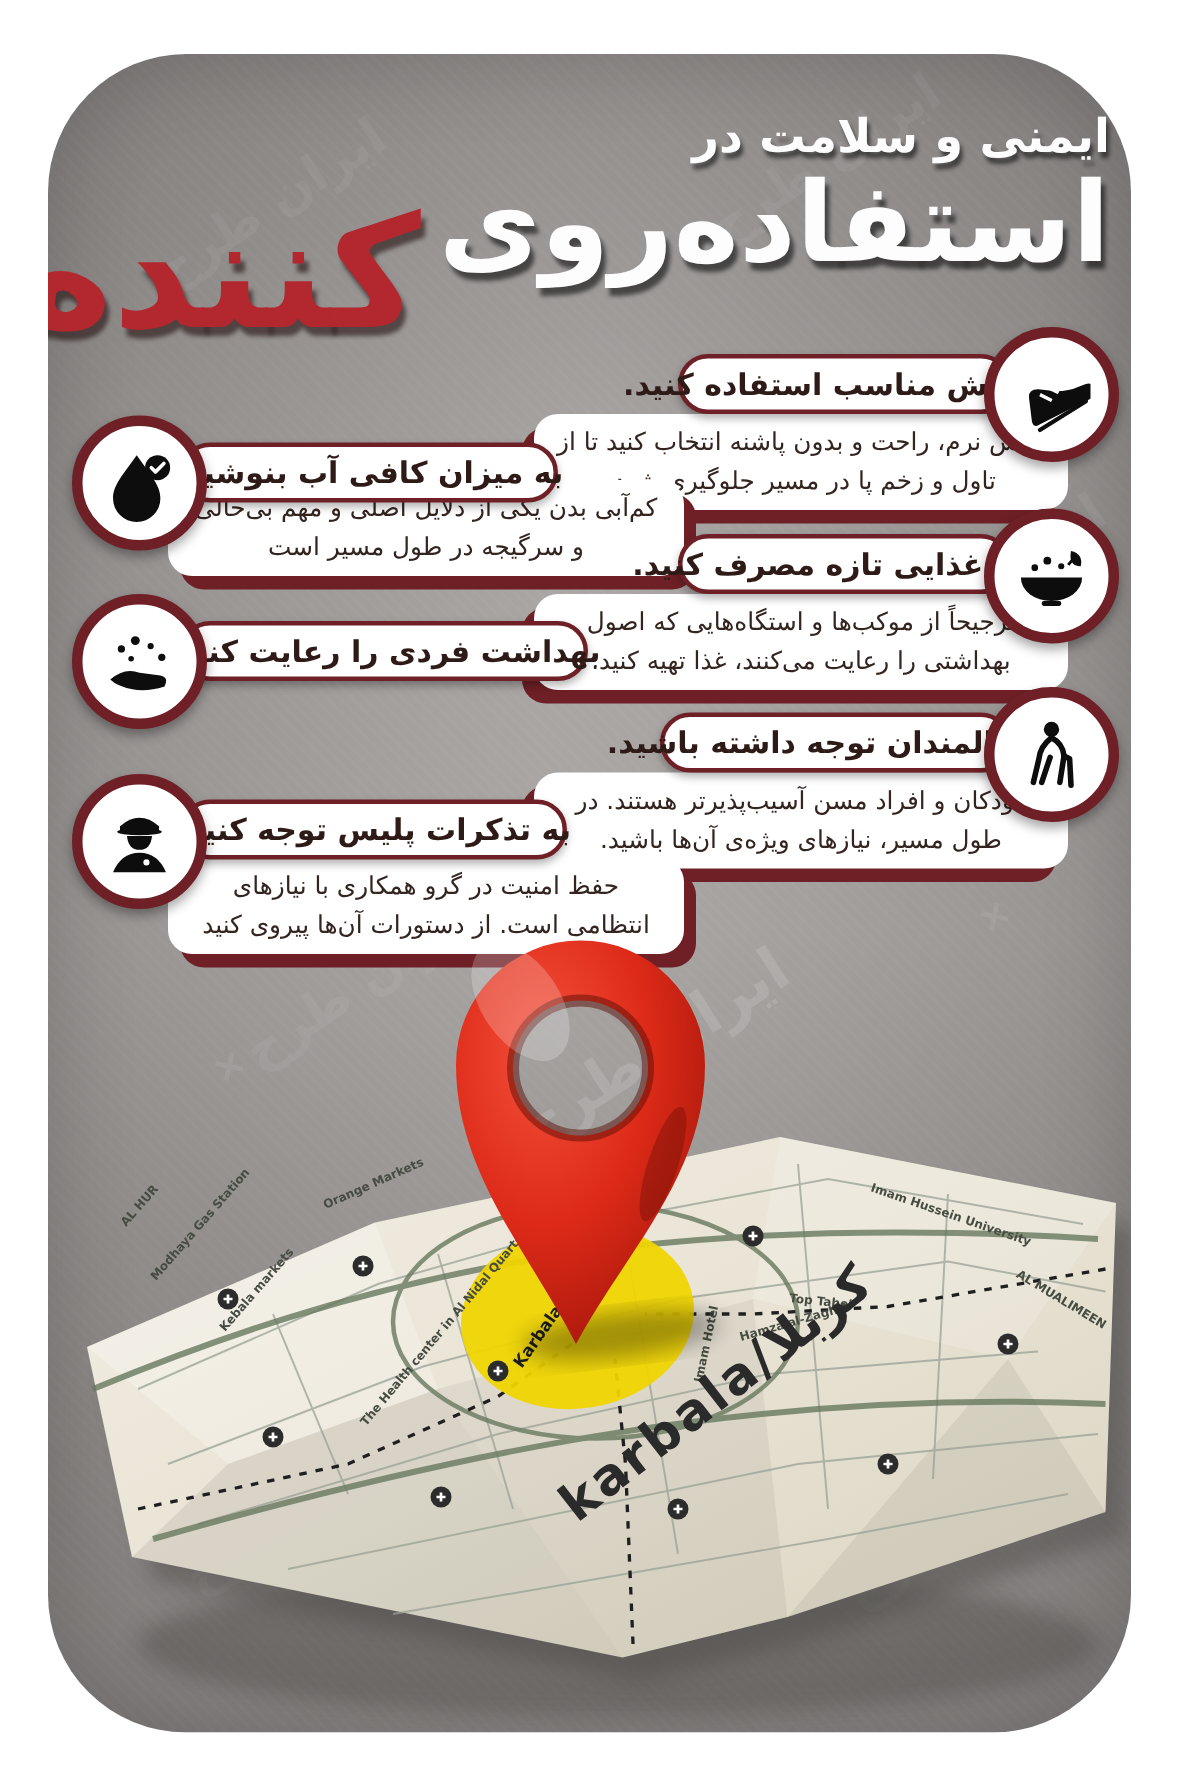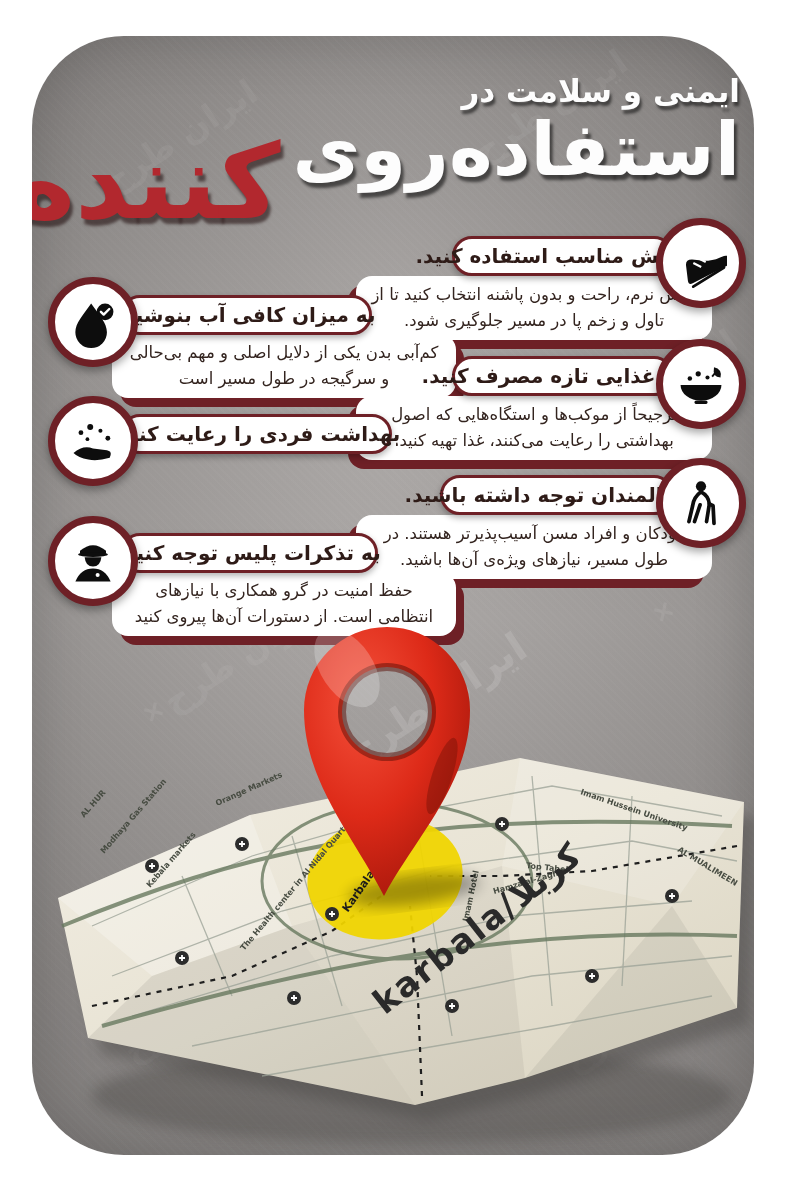--- a/index.html
+++ b/index.html
@@ -91,21 +91,21 @@
     <div class="tip-bubble shadow-left" style="left:324px;top:240px;width:356px;height:64px">کفش نرم، راحت و بدون پاشنه انتخاب کنید تا از تاول و زخم پا در مسیر جلوگیری شود.</div>
 
     <div class="tip-circle" style="left:16px;top:241px">
       <svg viewBox="0 0 56 56">
         <path class="icon-glyph" d="M26,8 C17,21 9,29 9,39 a17,17 0 0 0 34,0 C43,29 35,21 26,8 Z"></path>
         <circle class="icon-glyph" cx="41" cy="17" r="9"></circle>
         <path d="M36.5,17 l3,3 l6,-6" stroke="#ffffff" stroke-width="2.6" fill="none" stroke-linecap="round" stroke-linejoin="round"></path>
       </svg>
     </div>
     <div class="tip-pill" style="left:88px;top:259px;width:252px">به میزان کافی آب بنوشید.</div>
-    <div class="tip-bubble shadow-right" style="left:80px;top:298px;width:344px;height:64px">کم‌آبی بدن یکی از دلایل اصلی و مهم بی‌حالی و سرگیجه در طول مسیر است</div>
+    <div class="tip-bubble shadow-right" style="left:80px;top:284px;width:344px;height:64px">کم‌آبی بدن یکی از دلایل اصلی و مهم بی‌حالی و سرگیجه در طول مسیر است</div>
 
     <div class="tip-circle" style="left:624px;top:303px">
       <svg viewBox="0 0 56 56">
         <path class="icon-glyph" d="M6,29 h44 a22,17 0 0 1 -44,0 Z"></path>
         <rect class="icon-glyph" x="21" y="46" width="14" height="3.5" rx="1.5"></rect>
         <circle class="icon-glyph" cx="16" cy="22" r="2.4"></circle>
         <circle class="icon-glyph" cx="25" cy="17" r="2.8"></circle>
         <circle class="icon-glyph" cx="35" cy="21" r="2.2"></circle>
         <path class="icon-glyph" d="M42,10 q9,2 7,11 q-9,0 -7,-11 Z"></path>
         <path d="M40,20 q3,-4 6,-6" stroke="#0d0d0d" stroke-width="2" fill="none"></path>

